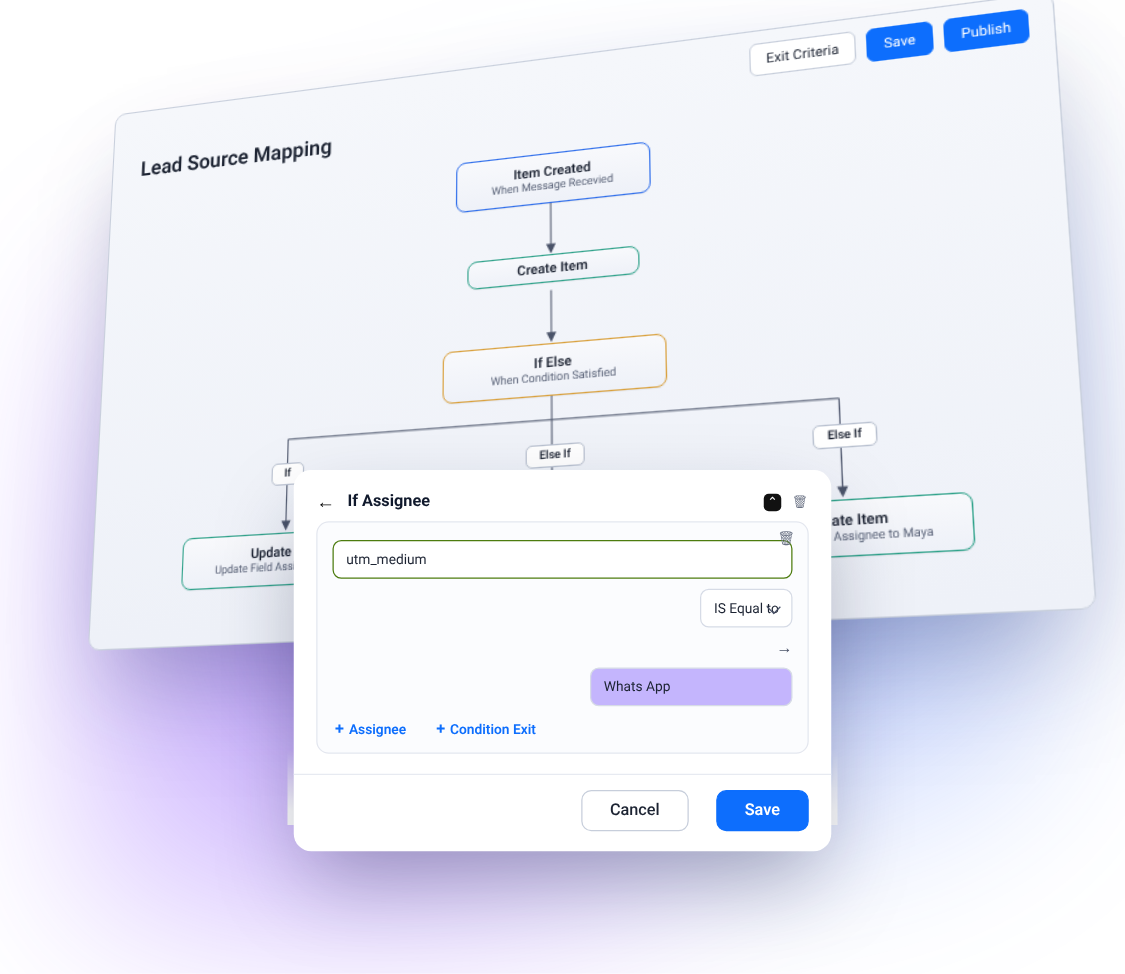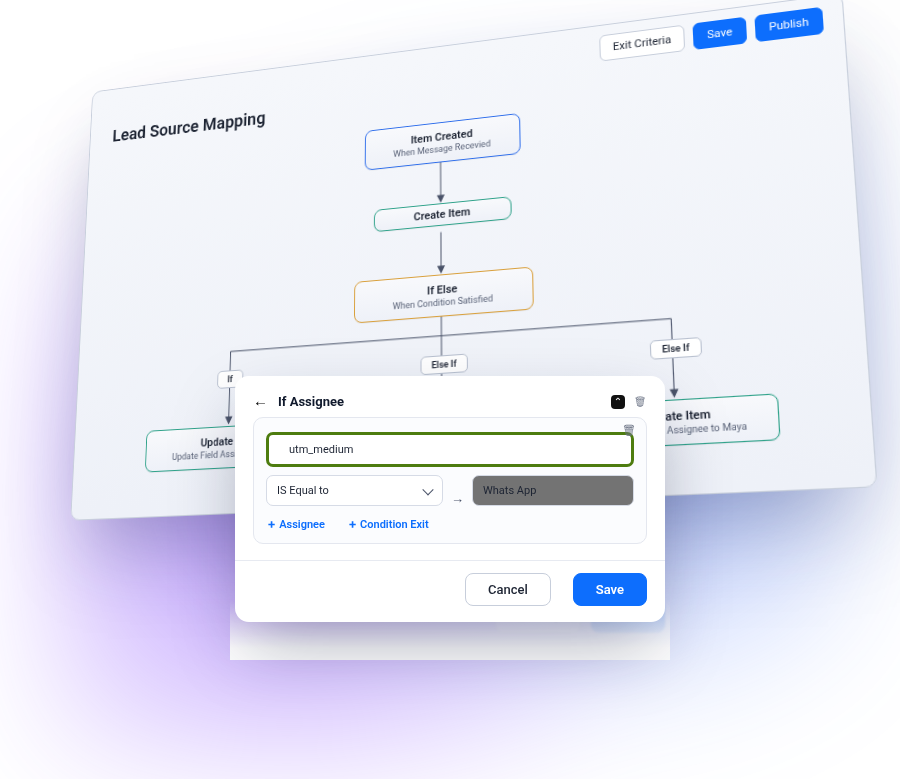--- a/index.html
+++ b/index.html
@@ -88,32 +88,32 @@
   .ico{width:14px;height:14px;display:flex;align-items:center;justify-content:center;border-radius:4px;font-size:10px;cursor:pointer;}
   .ico.dark{background:#111;color:#fff;}
   .ico.trash{color:#6a7284;}
 
   .cond-box{
     border:1px solid #e4e7ef;border-radius:10px;padding:10px 12px 12px;
     background:#fbfcfe;position:relative;
   }
   .row-trash{position:absolute;right:10px;top:6px;font-size:11px;color:#6a7284;cursor:pointer;}
   .fld{
-    width:100%;border:3px solid #4d7c0f;border-radius:7px;background:#fff;
-    font-size:11px;color:#1d2433;padding:8px 20px;margin-top:4px;
-  }
-  .row2{display:flex;gap:8px;align-items:flex-end;margin-top:8px;}
+    width:100%;border:1px solid #4d7c0f;border-radius:7px;background:#fff;
+    font-size:11px;color:#1d2433;padding:8px 10px;margin-top:4px;
+  }
+  .row2{display:flex;gap:8px;align-items:flex-end;margin-top:8px;flex-direction:column;}
   .select{
     flex:1 1 55%;border:1px solid #d6dbe6;border-radius:7px;background:#fff;
     font-size:11px;color:#1d2433;padding:8px 10px;position:relative;cursor:pointer;
   }
   .select::after{content:"";position:absolute;right:10px;top:50%;width:7px;height:7px;border-right:1.4px solid #4a5369;border-bottom:1.4px solid #4a5369;transform:translateY(-65%) rotate(45deg);}
   .arrow-sep{font-size:13px;color:#4a5369;}
   .val{
-    flex:1 1 45%;border:1px solid #d6dbe6;border-radius:7px;background:#737373;
+    flex:1 1 45%;border:1px solid #d6dbe6;border-radius:7px;background:#c4b5fd;
     font-size:11px;color:#1d2433;padding:8px 10px;
   }
 
   .add-row{display:flex;gap:24px;margin-top:12px;padding-left:2px;}
   .add-link{font-size:11px;font-weight:600;color:#0d6efd;cursor:pointer;display:flex;align-items:center;gap:4px;}
   .add-link .plus{font-size:13px;line-height:1;}
 
   .modal hr{border:none;border-top:1px solid #e7eaf1;margin:16px -18px 12px;}
   .modal-actions{display:flex;justify-content:flex-end;gap:22px;}
   .mbtn{

